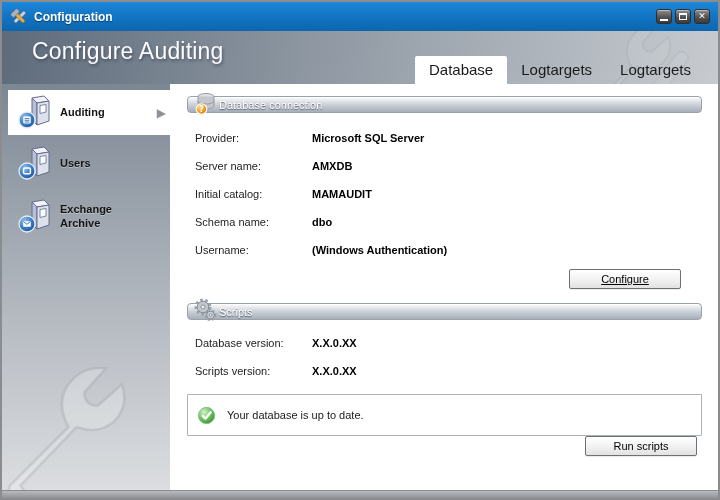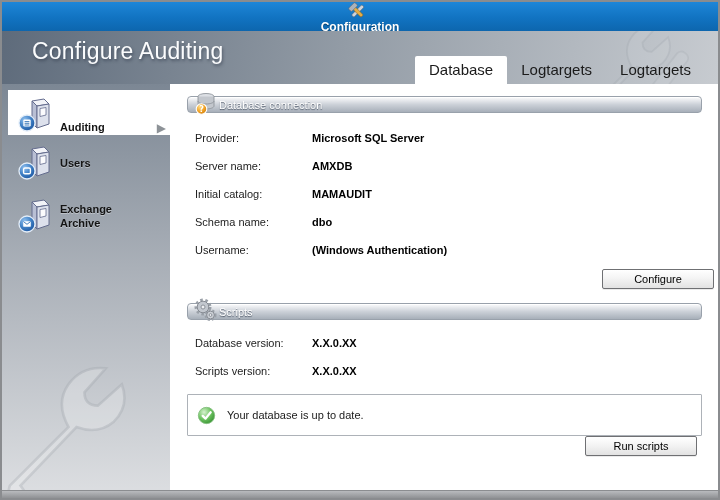--- a/index.html
+++ b/index.html
@@ -6,21 +6,21 @@
   *{box-sizing:border-box;}
   .window{
     position:relative;width:720px;height:500px;
     font-family:"Liberation Sans","DejaVu Sans",sans-serif;
     background:#ffffff;border:2px solid #8a8c8f;overflow:hidden;
   }
   
   .titlebar{
     position:absolute;left:0;top:0;right:0;height:29px;
     background:linear-gradient(#1e86d8,#1173c1 55%,#0d66ae);
-    display:flex;align-items:center;padding:0 8px;flex-direction:column;
+    display:flex;align-items:center;padding:0 8px;
   }
   .titlebar-icon{width:18px;height:18px;margin-right:6px;flex:0 0 auto;}
   .titlebar-title{color:#ffffff;font-size:12px;font-weight:bold;text-shadow:0 1px 1px rgba(0,0,0,.45);}
   .win-controls{margin-left:auto;display:flex;gap:3px;}
   .win-btn{
     width:16px;height:15px;border-radius:3px;
     background:linear-gradient(#8d8d8d,#4e4e4e 60%,#3c3c3c);
     border:1px solid #2e2e2e;box-shadow:inset 0 1px 0 rgba(255,255,255,.45);
     display:flex;align-items:center;justify-content:center;cursor:pointer;
   }
@@ -53,21 +53,21 @@
   }
   .sidebar-watermark{position:absolute;left:-18px;bottom:-22px;opacity:.5;}
   .side-item{
     position:absolute;left:6px;right:0;display:flex;align-items:center;cursor:pointer;
   }
   .side-item .icon{width:38px;height:38px;flex:0 0 auto;margin-left:8px;}
   .side-item .lbl{
     margin-left:6px;font-size:11px;font-weight:bold;color:#141414;
     width:82px;line-height:1.25;text-shadow:0 1px 0 rgba(255,255,255,.35);
   }
-  .side-item.selected{background:#ffffff;align-items:flex-end;}
+  .side-item.selected{background:#ffffff;}
   .side-item.selected .lbl{text-shadow:none;}
   .side-arrow{margin-left:auto;margin-right:4px;color:#8d9297;font-size:12px;}
   
   .content{position:absolute;left:170px;top:82px;width:537px;height:409px;background:#fff;}
   .section-bar{
     position:absolute;left:15px;width:515px;height:17px;border-radius:4px;
     background:linear-gradient(#fdfdfe,#ccd1d8 50%,#a7afb9);
     border:1px solid #99a1ab;box-shadow:inset 0 1px 0 #fff;
   }
   .section-bar .sec-icon{position:absolute;left:6px;top:-6px;}
@@ -234,21 +234,21 @@
     <div class="field-row" style="top:104px;">
       <span class="field-label">Initial catalog:</span><span class="field-value">MAMAUDIT</span>
     </div>
     <div class="field-row" style="top:160px;">
       <span class="field-label">Username:</span><span class="field-value">(Windows Authentication)</span>
     </div>
     <div class="field-row" style="top:132px;">
       <span class="field-label">Schema name:</span><span class="field-value">dbo</span>
     </div>
 
-    <button class="xp-btn" style="top:185px;left:430px;">Configure</button>
+    <button class="xp-btn" style="top:185px;left:397px;text-decoration:underline;">Configure</button>
 
     <div class="section-bar" style="top:219px;">
       <span class="sec-icon">
         <svg width="24" height="25" viewBox="0 0 24 25">
           <circle cx="9" cy="9" r="7.2" fill="none" stroke="#9aa0a8" stroke-width="2.6" stroke-dasharray="2.6 2.55"></circle>
           <circle cx="9" cy="9" r="5.8" fill="#c2c7ce" stroke="#858a92" stroke-width="1"></circle>
           <circle cx="9" cy="9" r="2" fill="#eef0f3" stroke="#858a92" stroke-width="0.9"></circle>
           <circle cx="16.5" cy="17" r="5" fill="none" stroke="#9aa0a8" stroke-width="2.1" stroke-dasharray="2.1 2.05"></circle>
           <circle cx="16.5" cy="17" r="3.9" fill="#ccd0d6" stroke="#858a92" stroke-width="1"></circle>
           <circle cx="16.5" cy="17" r="1.4" fill="#eef0f3" stroke="#858a92" stroke-width="0.9"></circle>

